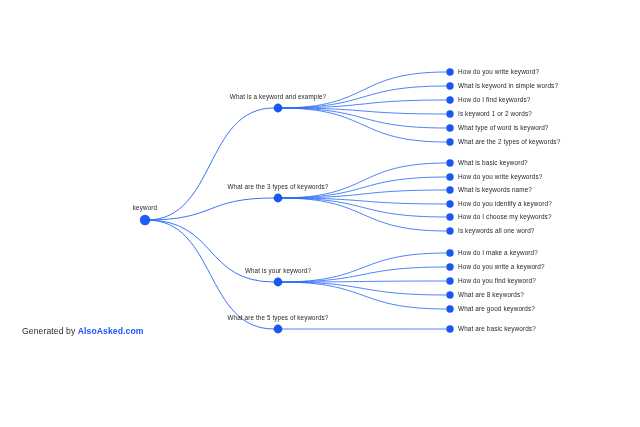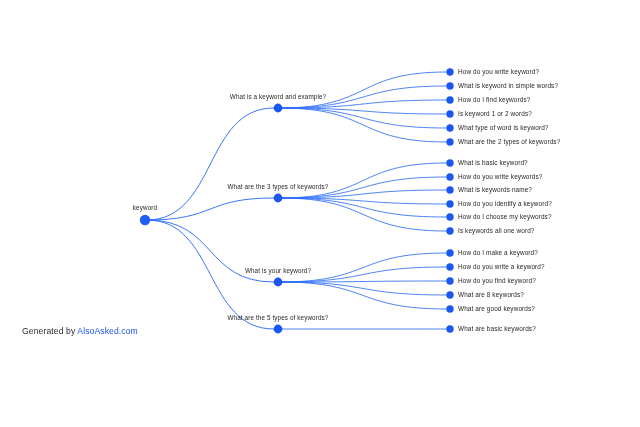--- a/index.html
+++ b/index.html
@@ -69,21 +69,21 @@
     top: 326px;
     font-size: 8.6px;
     letter-spacing: 0.1px;
     white-space: nowrap;
   }
   #footer .gen {
     color: #2b2b2b;
   }
   #footer .brand {
     color: #1a56f0;
-    font-weight: normal;
+    font-weight: bold;
     text-align: center;
   }
 </style>
 </head>
 <body>
 
 <div id="canvas">
 
   <svg id="graph" viewBox="0 0 640 427" preserveAspectRatio="none">
     <g id="edges">

